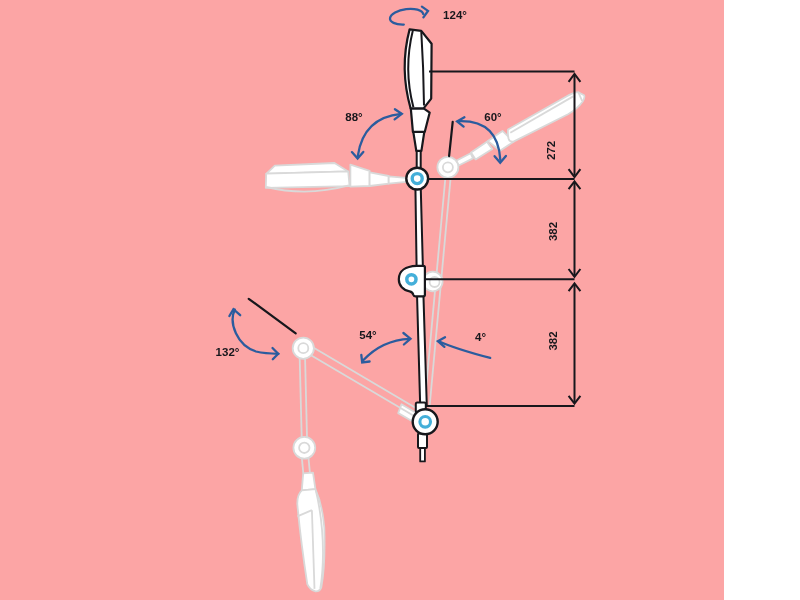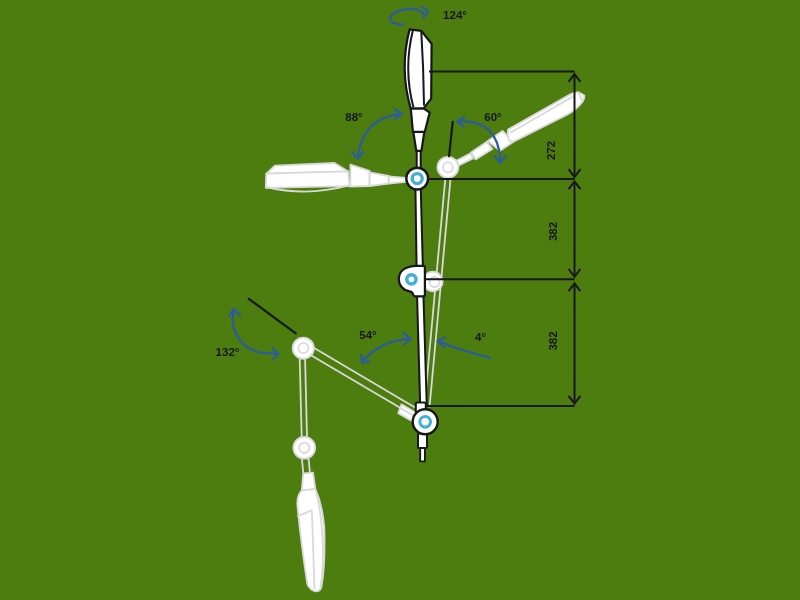--- a/index.html
+++ b/index.html
@@ -1,16 +1,16 @@
 <!DOCTYPE html>
 <html><head>
 <meta charset="utf-8">
 <style>
   html, body { margin: 0; padding: 0; background: #ffffff; width: 800px; height: 600px; overflow: hidden; }
-  .stage { position: relative; width: 800px; height: 600px; background: #4d7c0f; }
+  .stage { position: relative; width: 724px; height: 600px; background: #fca5a5; }
   svg { display: block; }
   text.lbl {
     font-family: "Liberation Sans", "DejaVu Sans", sans-serif;
     font-weight: bold;
     font-size: 11.5px;
     letter-spacing: 0px;
   }
 </style>
 </head>
 <body>

